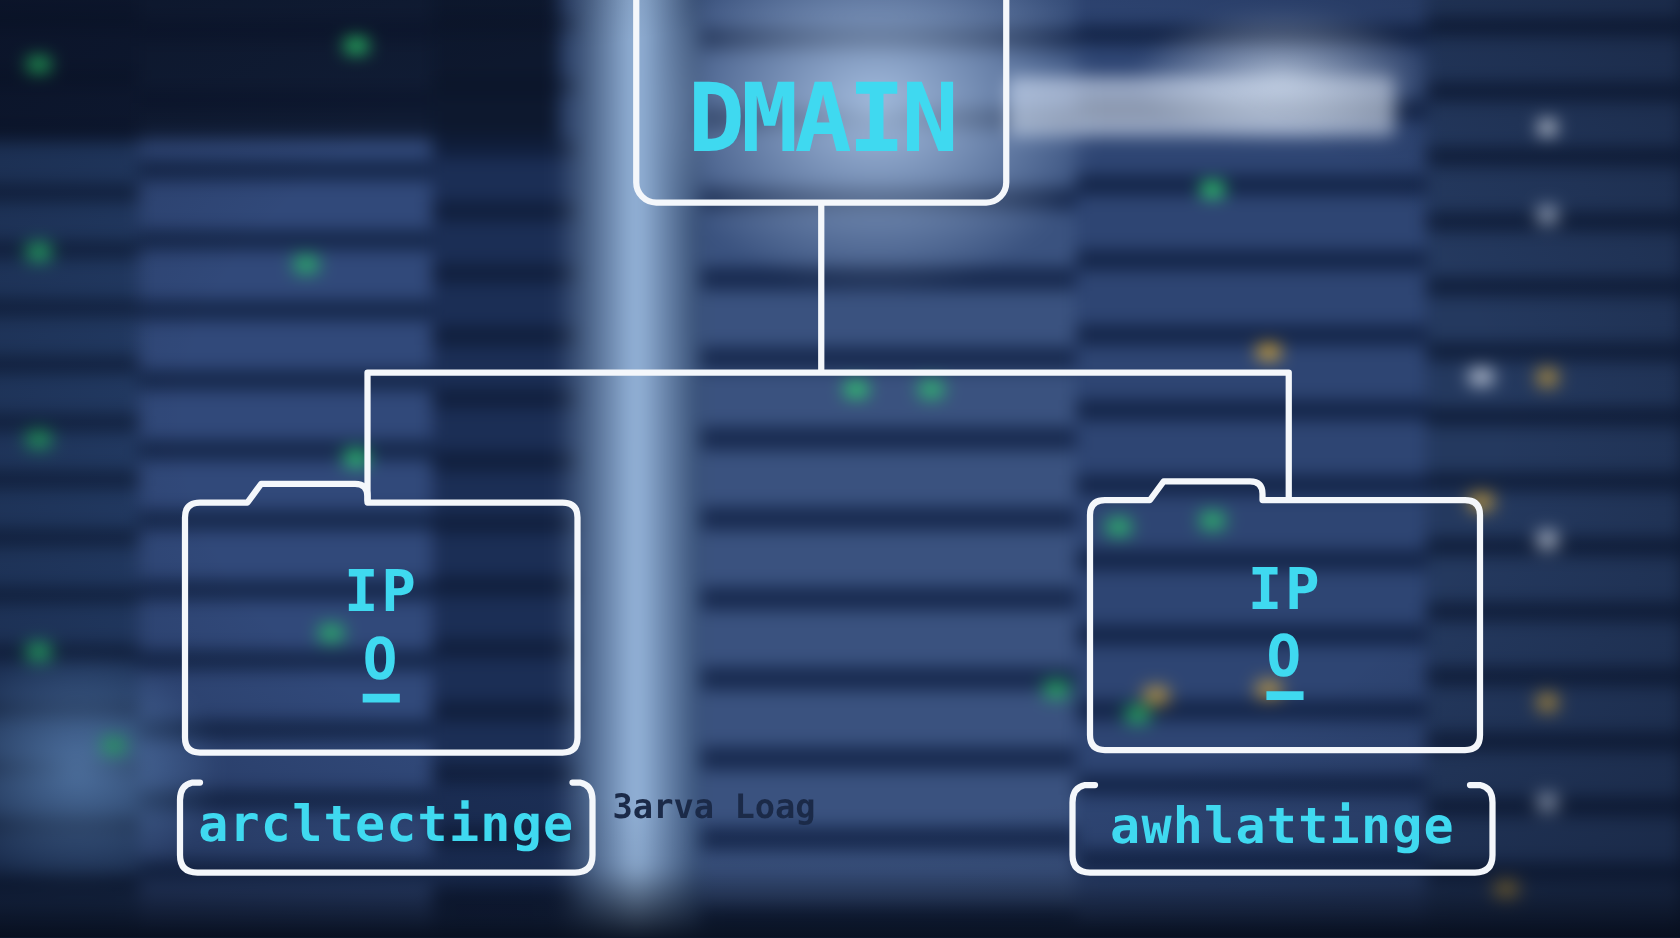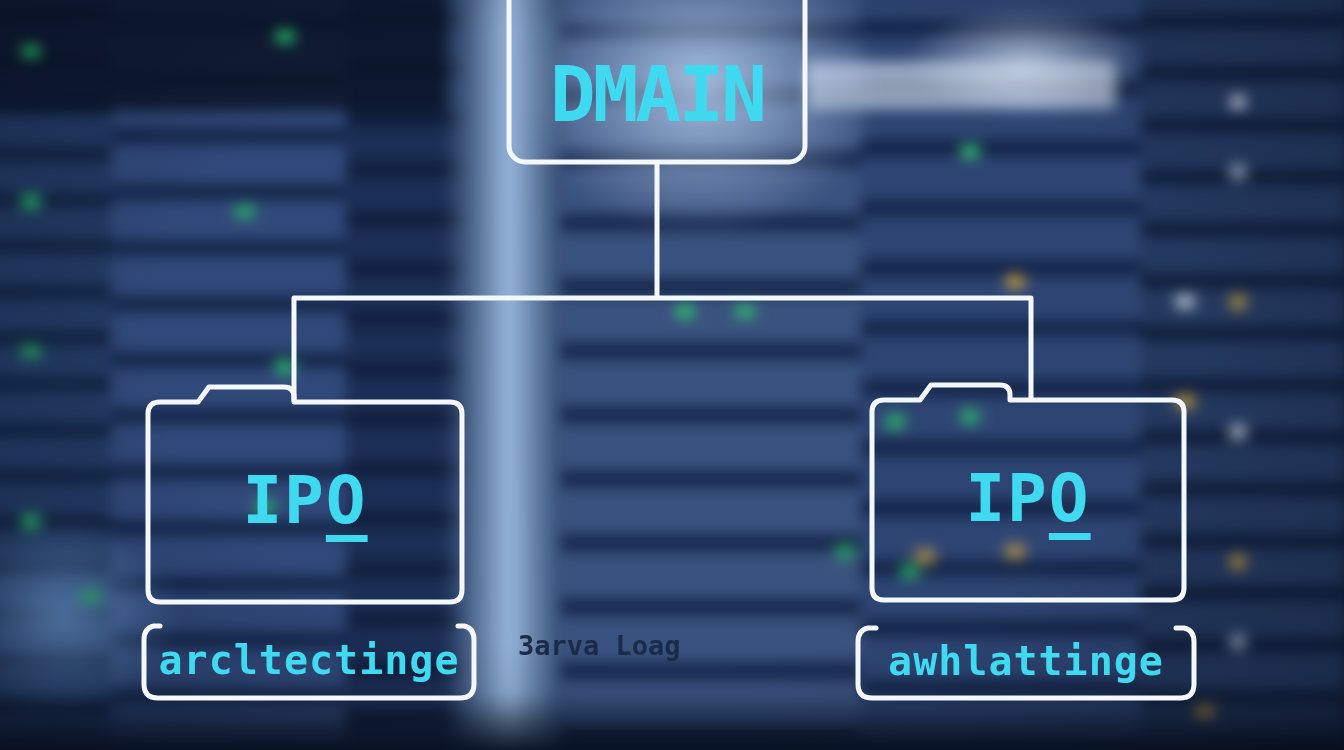--- a/index.html
+++ b/index.html
@@ -40,29 +40,29 @@
   .led-col{left:1255px;top:120px;width:14px;height:12px;background:#e6edf8;border-radius:2px;
            box-shadow:0 70px 5px #c9d6ea,0 200px 5px #e8b33a,0 330px 5px #e6edf8,0 460px 5px #e8b33a,0 540px 5px #c9d6ea;}
   .bottom-fade{left:0;bottom:0;width:100%;height:80px;background:linear-gradient(rgba(8,16,31,0),#08101f 75%);}
   .vignette{position:absolute;inset:0;background:radial-gradient(ellipse at 50% 45%,rgba(0,0,0,0) 55%,rgba(5,10,25,.38) 100%);pointer-events:none;}
   
   .overlay-svg{position:absolute;left:0;top:0;}
   .outline{fill:none;stroke:var(--outline-white,#f4f7fb);stroke-width:5;stroke-linejoin:round;stroke-linecap:round;}
   .label{position:absolute;display:flex;align-items:center;justify-content:center;
          color:var(--accent-cyan,#3fd9f0);font-weight:bold;text-align:center;}
   .root-label{left:509px;top:0;width:296px;height:188px;font-size:76px;letter-spacing:-3px;}
-  .folder-title{font-size:66px;letter-spacing:2px;}
+  .folder-title{font-size:46px;letter-spacing:2px;flex-direction:column;}
   .ft-left{left:148px;top:402px;width:314px;height:196px;}
   .ft-right{left:872px;top:400px;width:312px;height:196px;}
   .u-last{text-decoration:underline;text-decoration-thickness:7px;text-underline-offset:12px;}
   .caption{font-size:40px;letter-spacing:1px;}
   .cap-left{left:144px;top:622px;width:330px;height:76px;}
   .cap-right{left:858px;top:624px;width:336px;height:74px;}
   .notes{position:absolute;left:490px;top:628px;color:var(--note-dark,#1b2a48);
-         font-size:27px;font-weight:bold;line-height:1.35;text-align:left;margin-left:28px;}
+         font-size:27px;font-weight:bold;line-height:1.35;text-align:left;}
 </style>
 </head>
 <body>
 
 <div id="stage">
 
   <div class="bg">
     <div class="bg-base"></div>
     <div class="rack r1"></div>
     <div class="rack r2"></div>

